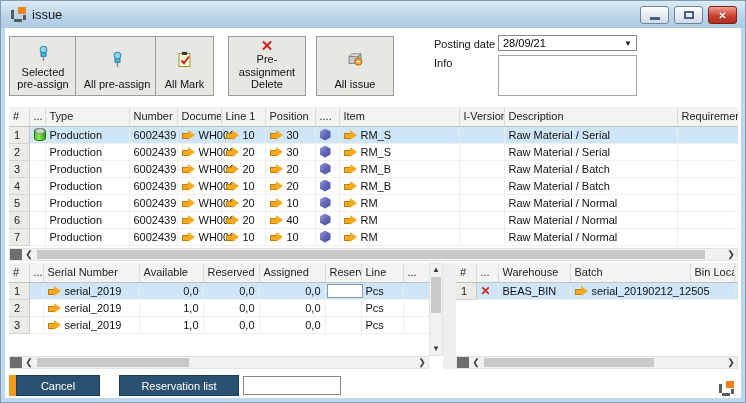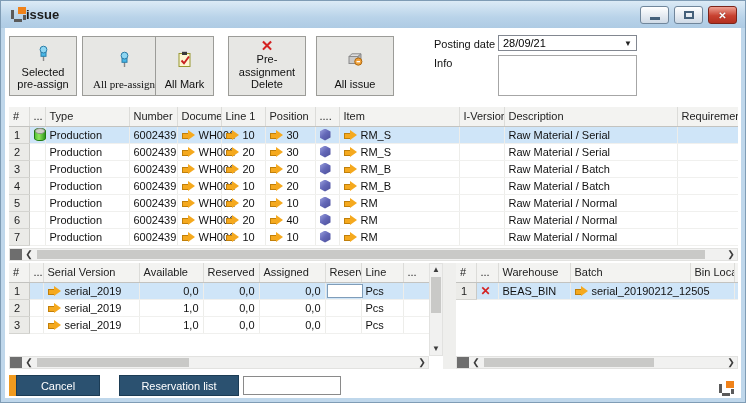--- a/index.html
+++ b/index.html
@@ -1,21 +1,21 @@
 <!DOCTYPE html>
 <html><head>
 <meta charset="utf-8">
 <style>
   html,body{margin:0;padding:0;background:#dfe9f2;font-family:"Liberation Sans",sans-serif;}
   *{box-sizing:border-box;}
   .window{position:relative;width:746px;height:403px;background:#bfd7eb;border:1px solid #7f9cb5;overflow:hidden;}
   
   .titlebar{position:absolute;top:0;left:0;right:0;height:27px;
     background:linear-gradient(#dcebf6,#b9d3e9 60%,#aecbe4);display:flex;align-items:center;}
-  .title-text{font-size:13px;color:#1c1c1c;margin-left:0;font-weight:bold;}
+  .title-text{font-size:13px;color:#1c1c1c;margin-left:6px;}
   .beas-logo{position:relative;width:15px;height:15px;display:inline-block;}
   .beas-logo i{position:absolute;display:block;background:#5a5a5a;}
   .beas-logo i.or{background:#f08219;top:0;right:0;width:8px;height:7px;}
   .beas-logo i.g1{left:0;top:3px;width:3px;height:9px;}
   .beas-logo i.g2{left:3px;bottom:0;width:8px;height:3px;}
   .beas-logo i.g3{right:0;bottom:2px;width:3px;height:5px;}
   .titlebar .beas-logo{margin-left:10px;}
   .win-controls{position:absolute;top:5px;right:8px;display:flex;gap:5px;}
   .win-btn{width:29px;height:18px;border:1px solid #70869b;border-radius:3px;
     background:linear-gradient(#ffffff,#cfdae6);display:flex;align-items:center;justify-content:center;cursor:default;}
@@ -112,21 +112,21 @@
         <div class="tb-btn" style="left:4px;width:68px;">
           <span class="ic">
             <svg width="17" height="17" viewBox="0 0 17 17">
               <line x1="8.5" y1="11" x2="8.5" y2="16" stroke="#8a8a8a" stroke-width="1.4"></line>
               <rect x="6" y="7.5" width="5" height="3.8" fill="#49b8e8" stroke="#2a7da8"></rect>
               <circle cx="8.5" cy="4.6" r="3.4" fill="#8ed6f2" stroke="#2a7da8"></circle>
             </svg>
           </span>
           <span class="lbl">Selected pre-assign</span>
         </div>
-        <div class="tb-btn" style="left:77px;width:84px;font-family:Liberation Serif, serif;">
+        <div class="tb-btn" style="left:70px;width:84px;">
           <span class="ic">
             <svg width="17" height="17" viewBox="0 0 17 17">
               <line x1="8.5" y1="11" x2="8.5" y2="16" stroke="#8a8a8a" stroke-width="1.4"></line>
               <rect x="6" y="7.5" width="5" height="3.8" fill="#49b8e8" stroke="#2a7da8"></rect>
               <circle cx="8.5" cy="4.6" r="3.4" fill="#8ed6f2" stroke="#2a7da8"></circle>
             </svg>
           </span>
           <span class="lbl">All pre-assign</span>
         </div>
         <div class="tb-btn" style="left:150px;width:59px;">
@@ -318,21 +318,21 @@
             <col style="width:56px">
             <col style="width:66px">
             <col style="width:36px">
             <col style="width:42px">
             <col style="width:26px">
           </colgroup>
           <thead>
             <tr>
               <th>#</th>
               <th>...</th>
-              <th>Serial Version</th>
+              <th>Serial Number</th>
               <th class="r">Available</th>
               <th class="r">Reserved</th>
               <th class="r">Assigned</th>
               <th class="r">Reserve</th>
               <th>Line</th>
               <th>...</th>
             </tr>
           </thead>
           <tbody>
             <tr class="sel">

